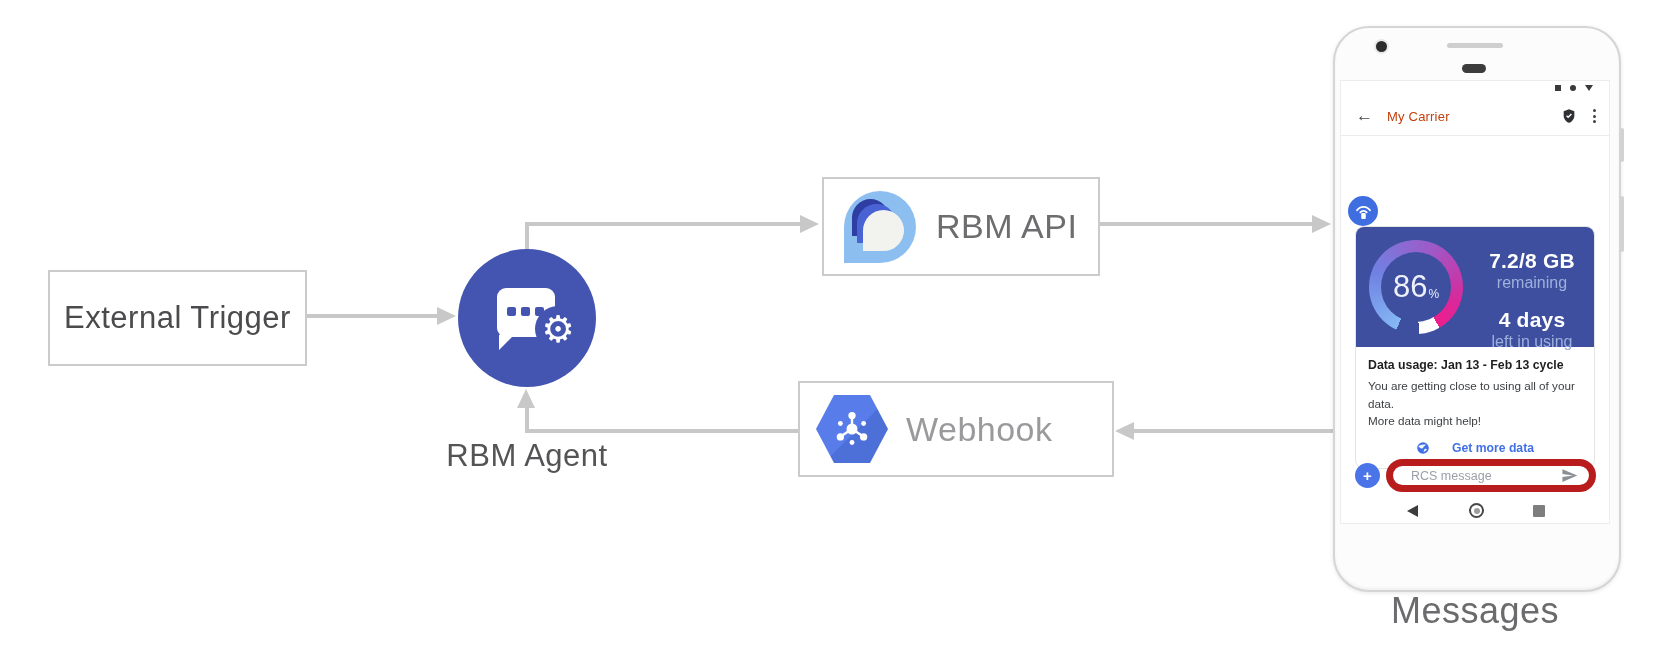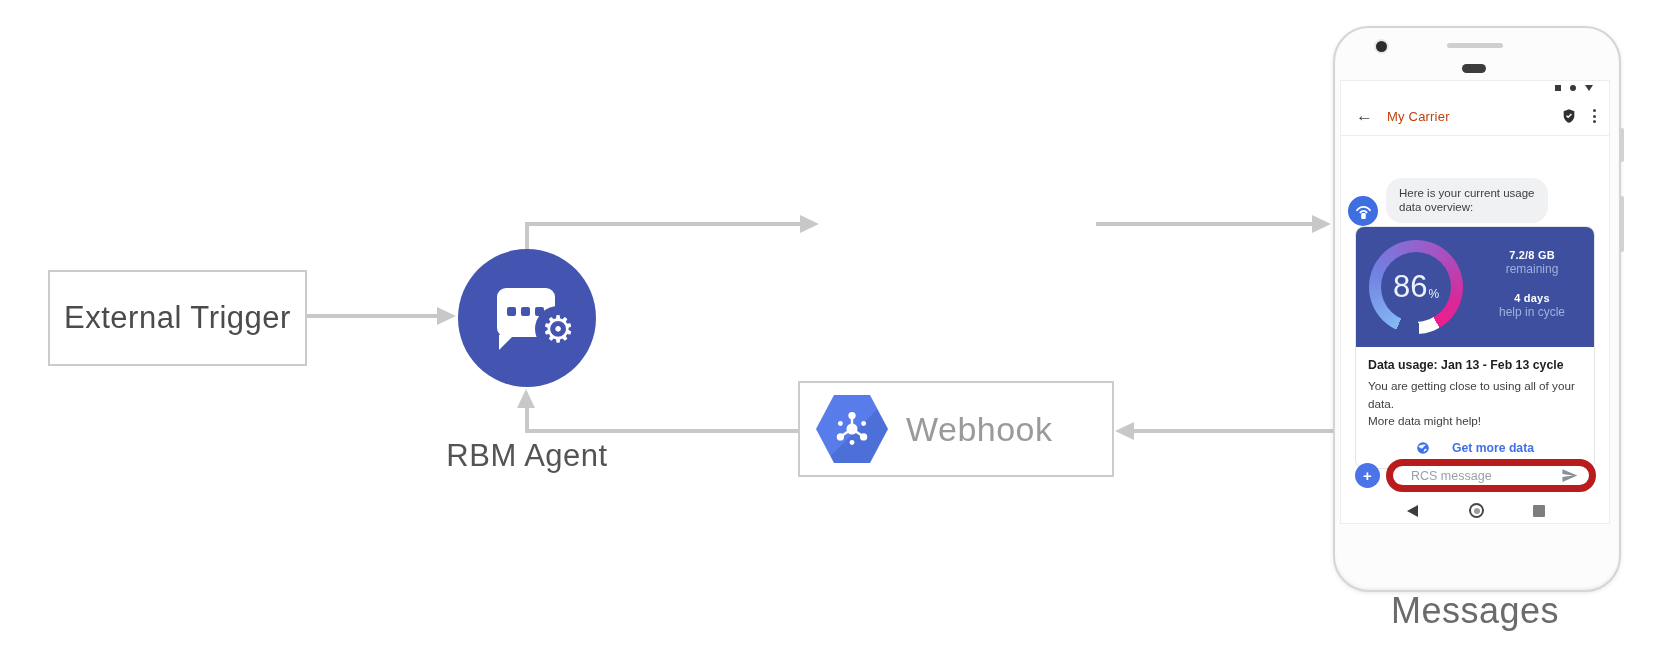--- a/index.html
+++ b/index.html
@@ -75,22 +75,22 @@
         box-sizing:border-box;overflow:hidden;}
   .card-blue{position:relative;height:120px;background:#3d4f9e;}
   .gauge{position:absolute;left:13px;top:13px;width:94px;height:94px;}
   .gauge-ring{position:absolute;inset:0;border-radius:50%;
     background:conic-gradient(from 205deg,#85b9f4 0deg,#7081e2 85deg,#a058c6 180deg,#d9289a 265deg,#ee1e8d 305deg,#ffffff 305deg,#ffffff 331deg,#3d4f9e 331deg,#3d4f9e 360deg);}
   .gauge-hole{position:absolute;left:12px;top:12px;width:70px;height:70px;border-radius:50%;background:#3d4f9e;}
   .gauge-label{position:absolute;inset:0;display:flex;align-items:center;justify-content:center;color:#eef1fa;}
   .gauge-num{font-size:31px;font-weight:300;}
   .gauge-pct{font-size:12px;margin:14px 0 0 1px;}
   .stats{position:absolute;left:116px;top:0;width:120px;height:120px;text-align:center;color:#fff;}
-  .stat-big{font-size:11px;font-weight:bold;letter-spacing:.2px;}
-  .stat-sub{font-size:12px;color:#9fb0dd;margin-top:1px;}
+  .stat-big{font-size:21px;font-weight:bold;letter-spacing:.2px;}
+  .stat-sub{font-size:16px;color:#9fb0dd;margin-top:1px;}
   .stat-a{margin-top:22px;}
   .stat-b{margin-top:16px;}
 
   .card-white{padding:11px 12px 13px 12px;}
   .usage-title{font-size:12.3px;font-weight:bold;color:#1f1f1f;}
   .usage-body{font-size:11.7px;color:#3e4144;line-height:1.5;margin-top:5px;}
   .cta-row{margin-top:11px;display:flex;align-items:center;justify-content:center;gap:22px;}
   .cta-label{font-size:12.2px;font-weight:bold;color:#4170e6;}
 
   .plus-btn{position:absolute;left:14px;top:382px;width:25px;height:25px;border-radius:50%;background:#4a74e8;
@@ -142,20 +142,31 @@
         <div></div>
         <div></div>
         <div></div>
       </div>
     <div class="gear-halo">
       <span class="gear">⚙</span>
     </div>
   </div>
   <div class="abs agent-label">RBM Agent</div>
 
+  <div class="abs node-box api-box">
+    <div class="api-inner">
+      <div class="rbm-logo">
+        <div class="base"></div>
+          <div class="dark"></div>
+          <div class="mid"></div>
+          <div class="lite"></div>
+      </div>
+      <span class="api-label">RBM API</span>
+    </div>
+  </div>
 
   <div class="abs node-box wh-box">
     <div class="wh-inner">
       <div class="hex">
         <svg width="44" height="44" viewBox="0 0 72 72">
           <g stroke="#ffffff" stroke-width="4">
             <line x1="36" y1="36" x2="36" y2="16"></line>
             <line x1="36" y1="36" x2="18" y2="48"></line>
             <line x1="36" y1="36" x2="54" y2="48"></line>
           </g>
@@ -205,40 +216,36 @@
       <div class="hdr-sep"></div>
 
       <div class="avatar">
         <svg width="21" height="21" viewBox="0 0 24 24">
           <path d="M4.6 10.6a9 9 0 0 1 14.8 0" stroke="#fff" stroke-width="2.1" fill="none" stroke-linecap="round"></path>
           <path d="M8.4 12.9a4.7 4.7 0 0 1 7.2 0" stroke="#fff" stroke-width="2.1" fill="none" stroke-linecap="round"></path>
           <rect x="9.4" y="13.6" width="5.2" height="7" rx="1.2" fill="#fff"></rect>
         </svg>
       </div>
 
-      <div class="bubble">
-        <div>Here is your current usage</div>
-        <div>data overview:</div>
-      </div>
 
       <div class="card">
         <div class="card-blue">
           <div class="gauge">
             <div class="gauge-ring"></div>
             <div class="gauge-hole"></div>
             <div class="gauge-label">
               <span class="gauge-num">86</span>
               <span class="gauge-pct">%</span>
             </div>
           </div>
           <div class="stats">
             <div class="stat-big stat-a">7.2/8 GB</div>
             <div class="stat-sub">remaining</div>
             <div class="stat-big stat-b">4 days</div>
-            <div class="stat-sub">help in cycle</div>
+            <div class="stat-sub">left in using</div>
           </div>
         </div>
         <div class="card-white">
           <div class="usage-title">Data usage: Jan 13 - Feb 13 cycle</div>
           <div class="usage-body">
             <div>You are getting close to using all of your data.</div>
             <div>More data might help!</div>
           </div>
           <div class="cta-row">
             <svg width="14" height="14" viewBox="0 0 24 24">

